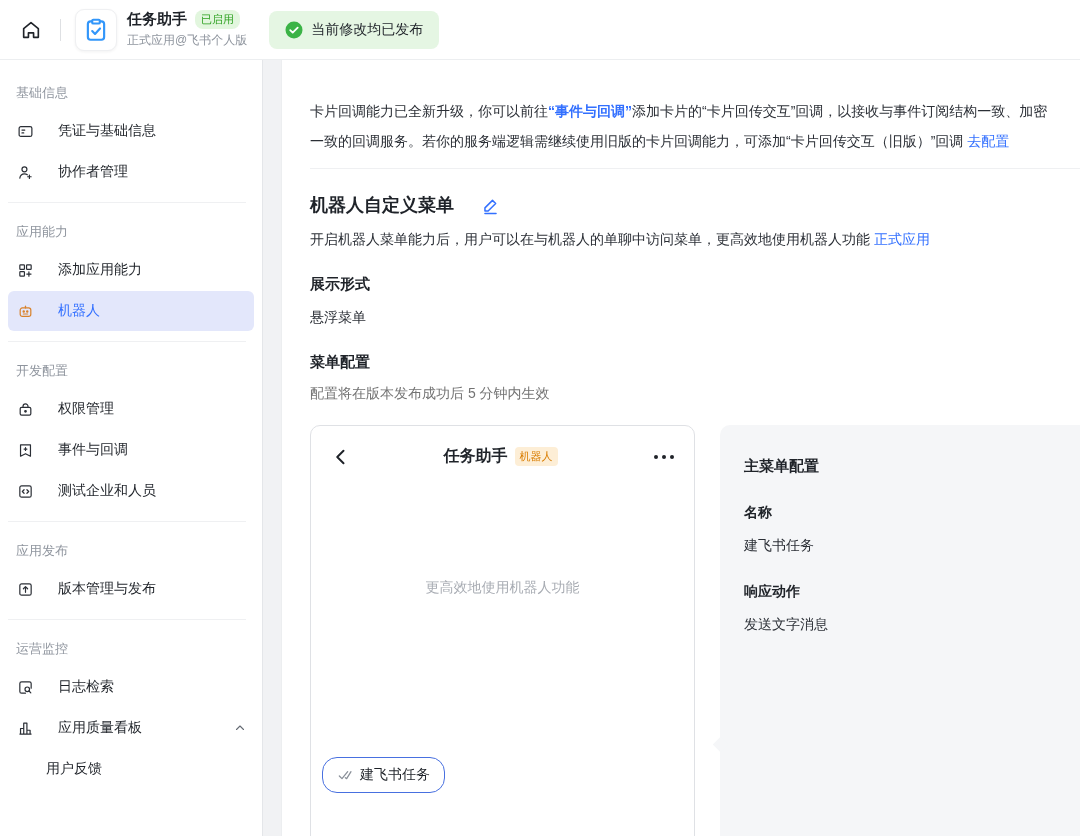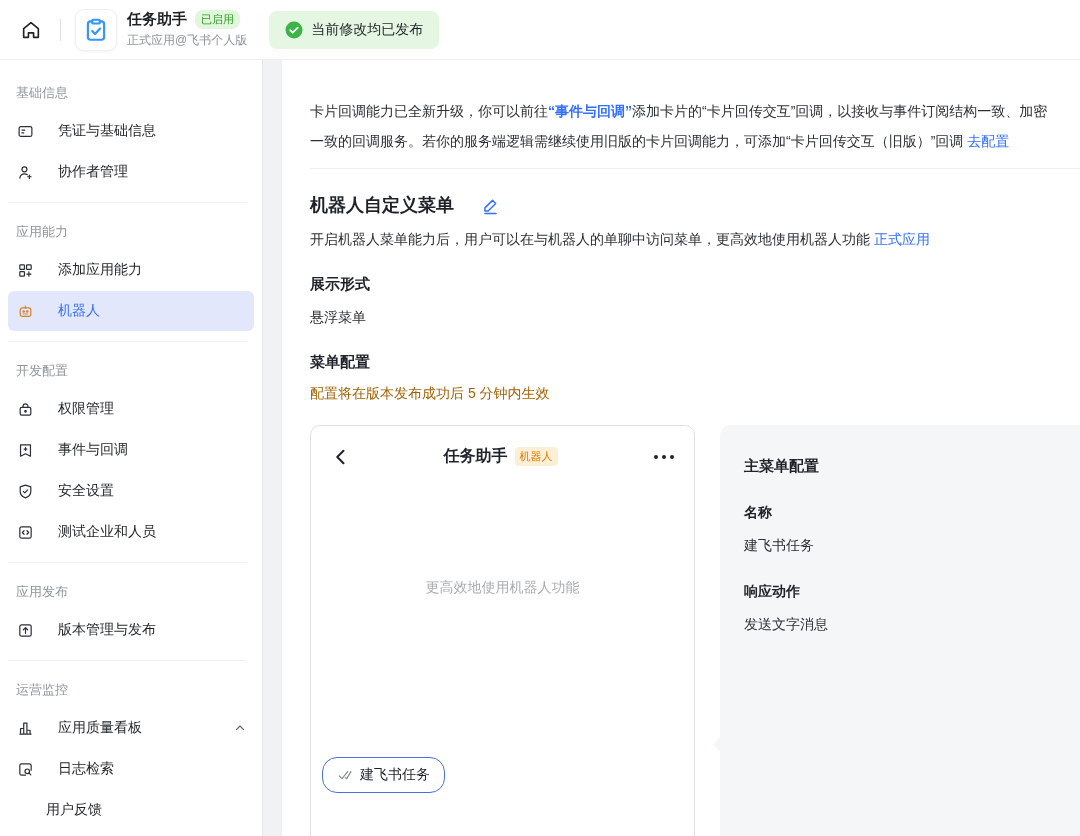--- a/index.html
+++ b/index.html
@@ -44,21 +44,21 @@
   .lnk { color:#3370ff; cursor:pointer; }
   .lnk.b { font-weight:bold; }
   .hr { height:1px; background:#eff0f2; margin-top:12px; }
   .h2-row { display:flex; align-items:center; gap:27px; margin-top:24px; }
   .h2-row h2 { font-size:18px; font-weight:bold; }
   .edit-ic { display:flex; cursor:pointer; color:#3370ff; }
   .desc { font-size:14px; margin-top:14px; color:#2b2f36; }
   .h-15 { font-size:15px; font-weight:bold; }
   .mt26 { margin-top:26px; } .mt15 { margin-top:15px; } .mt13 { margin-top:13px; }
   .plain { font-size:14px; color:#2b2f36; }
-  .hint { font-size:14px; color:#a16207; }
+  .hint { font-size:14px; color:#737373; }
 
   
   .preview { display:flex; gap:25px; margin-top:22px; align-items:flex-start; }
   .phone { width:385px; height:430px; border:1px solid #dfe1e5; border-radius:10px;
     background:#fff; position:relative; flex:none; overflow:hidden; }
   .ph-head { display:flex; align-items:center; padding:20px 20px 0; }
   .ph-back { width:26px; display:flex; color:#1f2329; cursor:pointer; }
   .ph-title-wrap { flex:1; display:flex; align-items:center; justify-content:center; gap:7px; }
   .ph-title { font-size:16px; font-weight:bold; }
   .bot-badge { font-size:11px; color:#d97d00; background:#fdeed6; border-radius:4px; padding:2px 5px; }
@@ -190,29 +190,20 @@
     <div class="side-item">
       <span class="icn">
         <svg width="17" height="17" viewBox="0 0 24 24" fill="none" stroke="currentColor" stroke-width="1.7" stroke-linecap="round" stroke-linejoin="round">
           <path d="M5 4h14v16l-7-3.5L5 20z"></path>
             <path d="M12 8v4M10 10h4"></path>
         </svg>
       </span>
       <span>事件与回调</span>
     </div>
 
-    <div class="side-item">
-      <span class="icn">
-        <svg width="17" height="17" viewBox="0 0 24 24" fill="none" stroke="currentColor" stroke-width="1.7" stroke-linecap="round" stroke-linejoin="round">
-          <path d="M12 3l7.5 2.5v6c0 4.5-3 7.8-7.5 9.5-4.5-1.7-7.5-5-7.5-9.5v-6z"></path>
-            <path d="M8.8 11.8l2.3 2.2 4-4.3"></path>
-        </svg>
-      </span>
-      <span>安全设置</span>
-    </div>
 
     <div class="side-item">
       <span class="icn">
         <svg width="17" height="17" viewBox="0 0 24 24" fill="none" stroke="currentColor" stroke-width="1.7" stroke-linecap="round" stroke-linejoin="round">
           <rect x="4" y="4" width="16" height="16" rx="2.5"></rect>
             <path d="M10 9.5 7.5 12l2.5 2.5M14 9.5l2.5 2.5L14 14.5"></path>
         </svg>
       </span>
       <span>测试企业和人员</span>
     </div>
@@ -225,44 +216,44 @@
         <svg width="17" height="17" viewBox="0 0 24 24" fill="none" stroke="currentColor" stroke-width="1.7" stroke-linecap="round" stroke-linejoin="round">
           <rect x="4" y="4" width="16" height="16" rx="2.5"></rect>
             <path d="M12 16V8.5M9 11l3-3 3 3"></path>
         </svg>
       </span>
       <span>版本管理与发布</span>
     </div>
 
     <div class="side-div"></div>
     <div class="sec-title">运营监控</div>
+
+    <div class="side-item">
+      <span class="icn">
+        <svg width="17" height="17" viewBox="0 0 24 24" fill="none" stroke="currentColor" stroke-width="1.7" stroke-linecap="round">
+          <path d="M20 13V6.5A2.5 2.5 0 0 0 17.5 4h-11A2.5 2.5 0 0 0 4 6.5v11A2.5 2.5 0 0 0 6.5 20H12"></path>
+          <circle cx="14.5" cy="14.5" r="3.2"></circle>
+            <path d="M17 17l2.5 2.5"></path>
+        </svg>
+      </span>
+      <span>日志检索</span>
+    </div>
 
     <div class="side-item">
       <span class="icn">
         <svg width="17" height="17" viewBox="0 0 24 24" fill="none" stroke="currentColor" stroke-width="1.7" stroke-linejoin="round">
           <path d="M3.5 20h17M5 20v-8h4.5v8M9.5 20V4.5H14V20M14 20v-5.5h4.5V20"></path>
         </svg>
       </span>
       <span>应用质量看板</span>
       <span class="chev-up">
         <svg width="12" height="12" viewBox="0 0 24 24" fill="none" stroke="currentColor" stroke-width="2.2" stroke-linecap="round" stroke-linejoin="round">
             <path d="M5 15l7-7 7 7"></path>
           </svg>
       </span>
-    </div>
-
-    <div class="side-item">
-      <span class="icn">
-        <svg width="17" height="17" viewBox="0 0 24 24" fill="none" stroke="currentColor" stroke-width="1.7" stroke-linecap="round">
-          <path d="M20 13V6.5A2.5 2.5 0 0 0 17.5 4h-11A2.5 2.5 0 0 0 4 6.5v11A2.5 2.5 0 0 0 6.5 20H12"></path>
-          <circle cx="14.5" cy="14.5" r="3.2"></circle>
-            <path d="M17 17l2.5 2.5"></path>
-        </svg>
-      </span>
-      <span>日志检索</span>
     </div>
 
     <div class="side-item sub">
       <span>用户反馈</span>
     </div>
     <div class="side-item sub">
       
     </div>
   </div>
 

